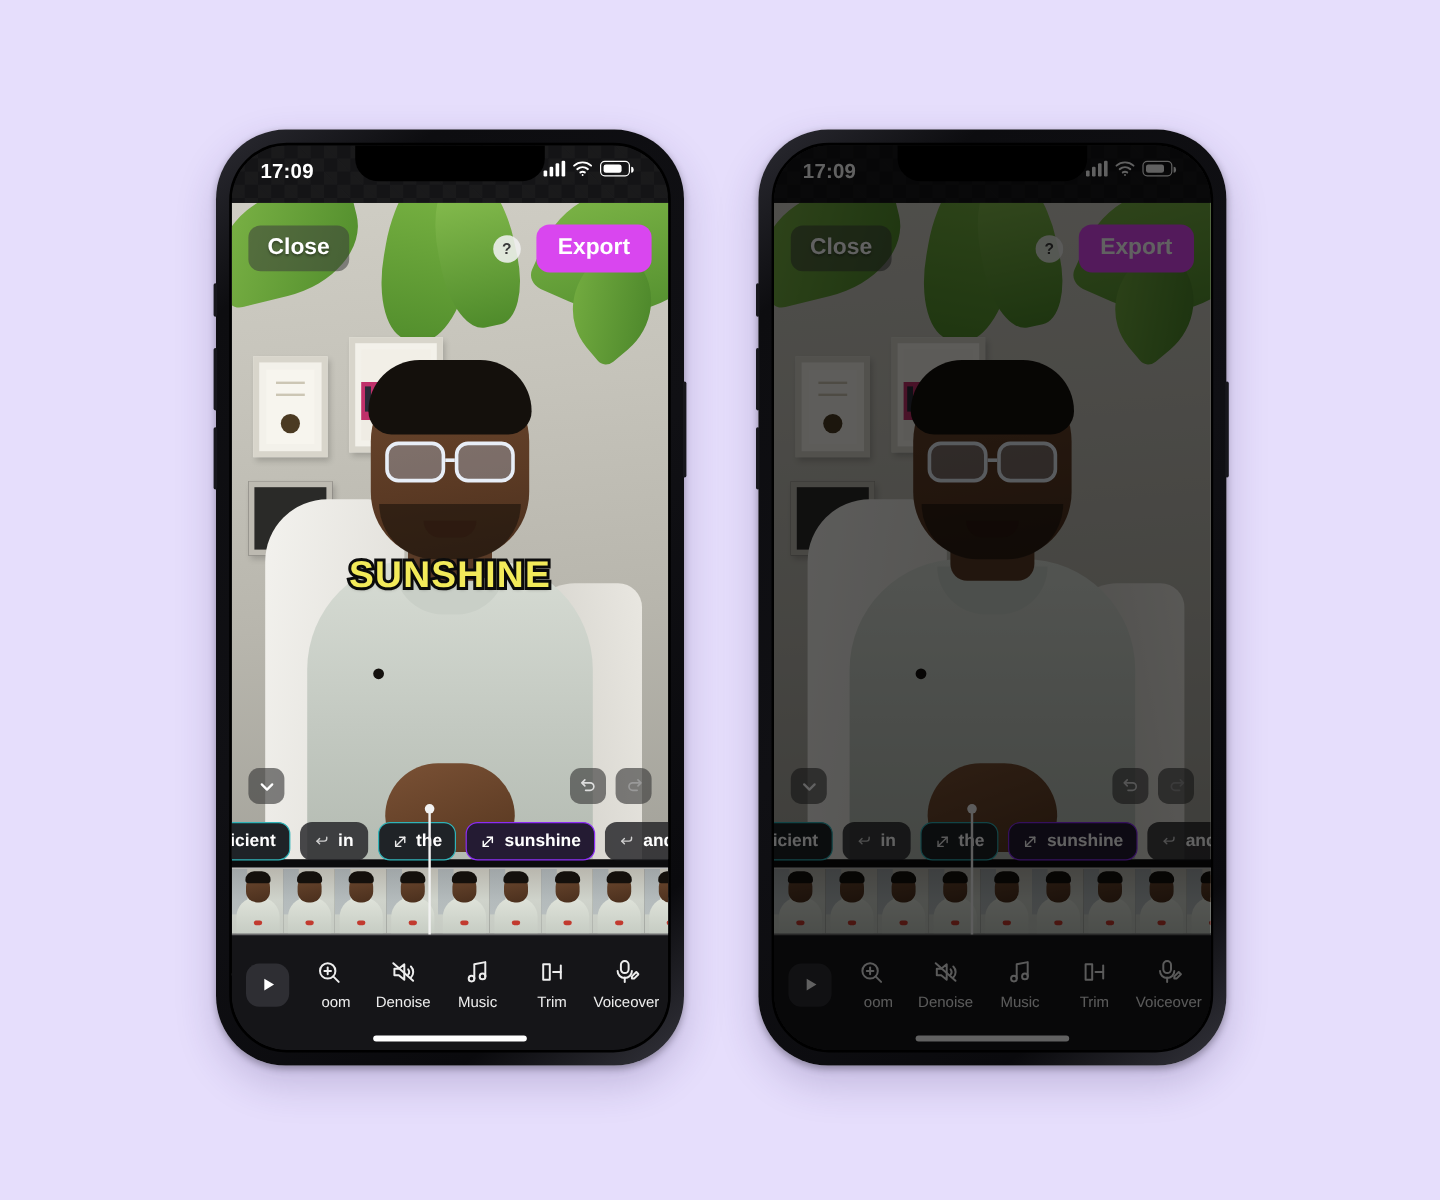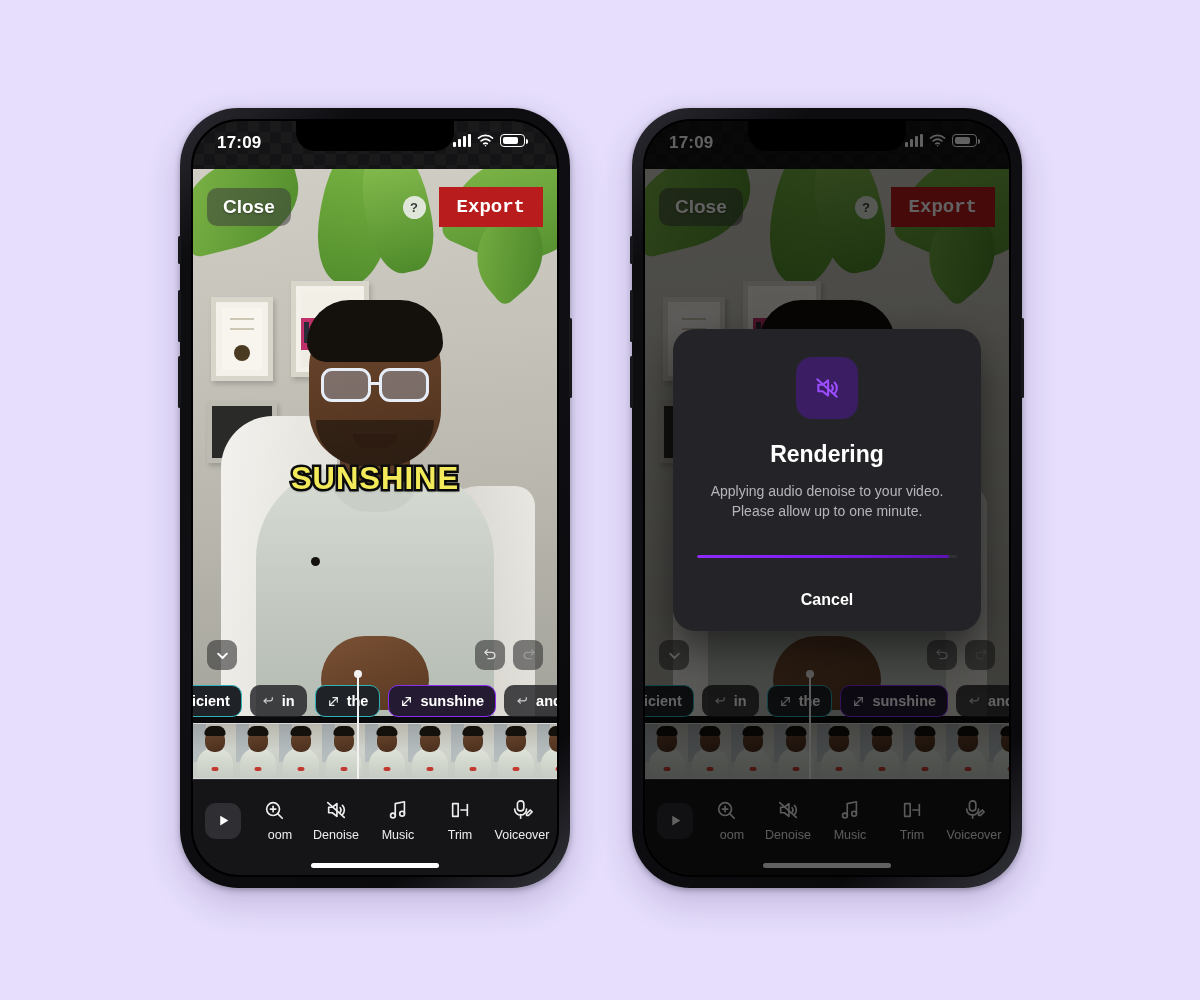--- a/index.html
+++ b/index.html
@@ -189,23 +189,23 @@
   }
   .top-spacer { flex: 1; }
   .help-btn {
     width: 23px; height: 23px; border-radius: 50%;
     background: rgba(240,240,240,.88); color:#3a3a3a;
     font-size: 13px; font-weight: bold;
     display:flex; align-items:center; justify-content:center;
     margin-right: 13px;
   }
   .export-btn {
-    background:#b91c1c; color:#fff;
+    background:#d946ef; color:#fff;
     font-size: 19px; font-weight: bold;
-    padding: 9px 18px; border-radius: 0; font-family: Liberation Mono, monospace;
+    padding: 9px 18px; border-radius: 11px;
   }
 
   
   .float-row {
     position:absolute; left:0; right:0; bottom: 205px;
     display:flex; align-items:center; justify-content:space-between;
     padding: 0 14px; z-index: 12;
   }
   .sq-btn {
     width: 30px; height: 30px; border-radius: 9px;
@@ -866,37 +866,20 @@
                 <line x1="10.5" y1="17" x2="10.5" y2="21"></line>
                   <path d="M17 16l4-4 2 2-4 4h-2z"></path>
                 </svg>
               <span class="lbl">Voiceover</span>
             </div>
           </div>
         </div>
 
         <div class="scrim"></div>
 
-        <div class="modal">
-          <div class="modal-icon">
-            <svg width="26" height="26" viewBox="0 0 24 24" fill="none" stroke="#9b4dff" stroke-width="1.9" stroke-linecap="round" stroke-linejoin="round">
-              <polygon points="4 9 8 9 13 5 13 19 8 15 4 15"></polygon>
-              <path d="M16.5 9.5a4 4 0 0 1 0 5"></path>
-                <path d="M19 7a7 7 0 0 1 0 10"></path>
-              <line x1="3" y1="4" x2="21" y2="20"></line>
-              </svg>
-          </div>
-          <div class="modal-title">Rendering</div>
-          <div class="modal-desc">Applying audio denoise to your video.</div>
-          <div class="modal-desc">Please allow up to one minute.</div>
-          <div class="progress">
-            <b style="width: 97%;"></b>
-          </div>
-          <div class="modal-cancel">Cancel</div>
-        </div>
 
         <div class="home-ind"></div>
 
         <div class="statusbar">
           <div class="status-time">17:09</div>
           <div class="status-right">
             <span class="cellbars">
                 <i></i>
                 <i></i>
                 <i></i>

